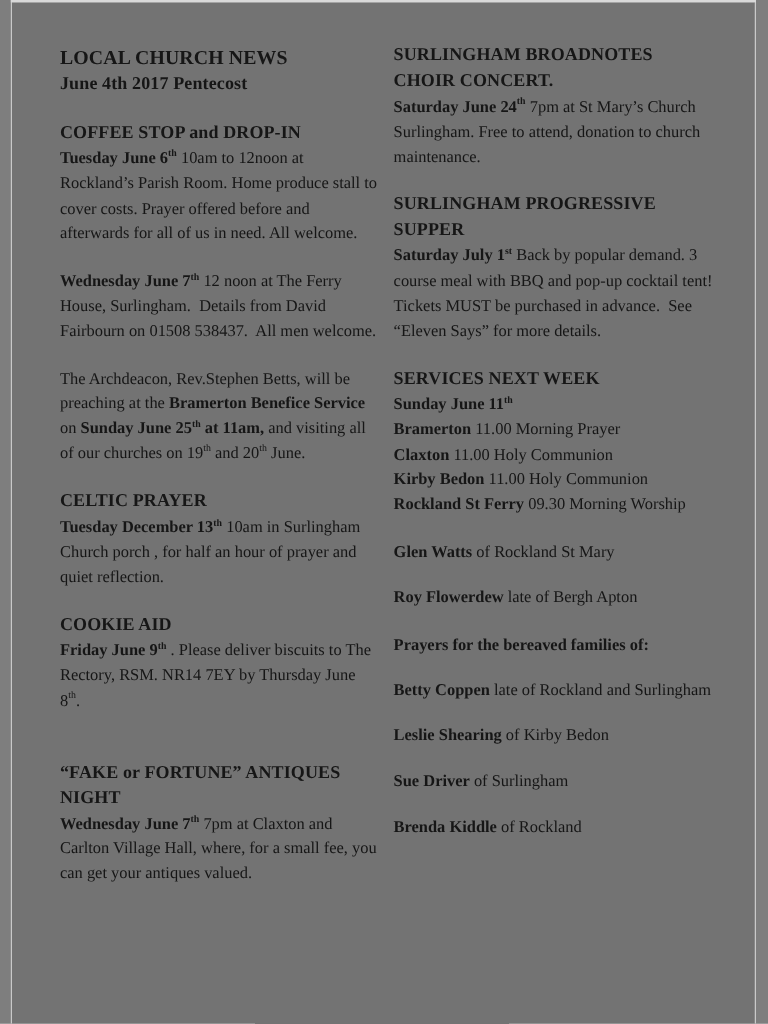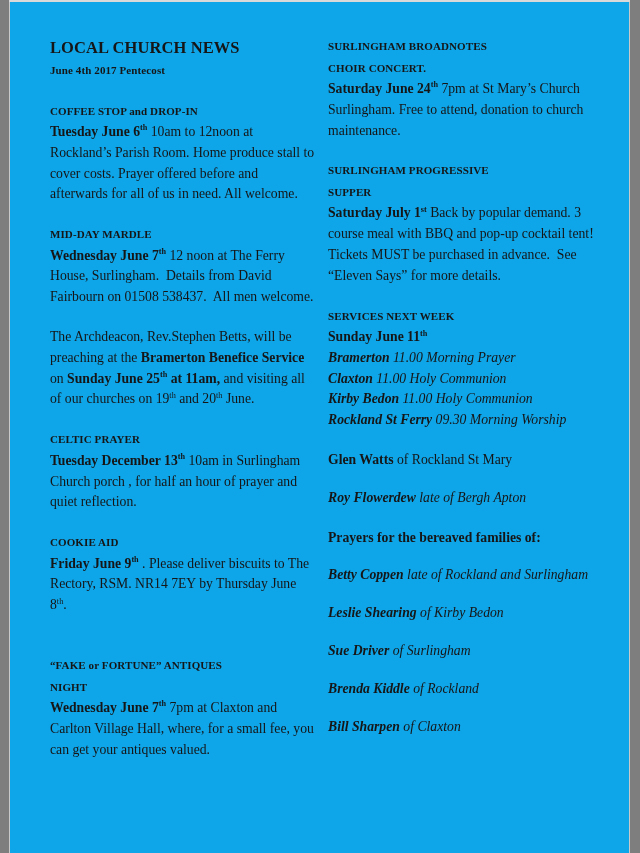--- a/index.html
+++ b/index.html
@@ -11,49 +11,49 @@
     font-family: "Liberation Serif", serif;
     color: #161616;
   }
   .side-bar { position: absolute; top: 0; height: 100%; background: #7e7e7e; }
   .side-bar.left  { left: 0;  width: 9px;  border-right: 1px solid #c9c9c9; }
   .side-bar.right { right: 0; width: 10px; border-left: 1px solid #c9c9c9; }
   .top-line { position: absolute; top: 0; left: 9px; right: 10px; height: 2px; background: #d9d9d9; }
 
   .page {
     position: absolute; left: 10px; right: 11px; top: 2px; bottom: 0;
-    background: #0ea5e9;
+    background: #737373;
   }
   .content {
     display: flex;
     padding: 34px 0 0 40px;
     gap: 13px;
   }
   .col { flex: none; }
   .col.left  { width: 265px; }
   .col.right { width: 289px; }
 
   .section { margin: 0 0 19px 0; }
   .section.extra-gap { margin-top: 39px; }
 
   .h {
     font-weight: bold;
-    font-size: 11px;
+    font-size: 15px;
     line-height: 21.5px;
     letter-spacing: 0.1px;
   }
   .section.title .h.first { font-size: 16.5px; line-height: 24px; }
 
   .section p {
     margin: 0;
     font-size: 13.7px;
     line-height: 20.8px;
     white-space: pre-wrap;
   }
-  .section p + p { margin-top: 17px; font-style: italic; }
+  .section p + p { margin-top: 17px; }
   .section.tight p + p { margin-top: 0; }
 
   .b { font-weight: bold; }
   sup {
     font-size: 60%;
     line-height: 0;
     vertical-align: super;
     margin-top: 33px;
   }
 </style>
@@ -69,21 +69,20 @@
     <div class="col left">
         <section class="section title">
           <div class="h first">LOCAL CHURCH NEWS</div>
           <div class="h">June 4th 2017  Pentecost</div>
         </section>
         <section class="section">
           <div class="h first">COFFEE STOP and DROP-IN</div>
           <p><span class="b">Tuesday June 6</span><sup class="b">th</sup><span> 10am to 12noon at Rockland’s Parish Room. Home produce stall to cover costs. Prayer offered before and afterwards for all of us in need. All welcome.</span></p>
         </section>
         <section class="section">
-          <div class="h first">MID-DAY MARDLE</div>
           <p><span class="b">Wednesday June 7</span><sup class="b">th</sup><span> 12 noon at The Ferry House, Surlingham.  Details from David Fairbourn on 01508 538437.  All men welcome.</span></p>
         </section>
         <section class="section">
           <p><span>The Archdeacon, Rev.Stephen Betts, will be preaching at the </span><span class="b">Bramerton Benefice Service</span><span> on </span><span class="b">Sunday June 25</span><sup class="b">th</sup><span class="b"> at 11am,</span><span> and visiting all of our churches on 19</span><sup>th</sup><span> and 20</span><sup>th</sup><span> June.</span></p>
         </section>
         <section class="section">
           <div class="h first">CELTIC PRAYER</div>
           <p><span class="b">Tuesday December 13</span><sup class="b">th</sup><span> 10am in Surlingham Church porch , for half an hour of prayer and quiet reflection.</span></p>
         </section>
         <section class="section">
@@ -118,17 +117,16 @@
         <section class="section">
           <p><span class="b">Glen Watts</span><span> of Rockland St Mary</span></p>
           <p><span class="b">Roy Flowerdew</span><span> late of Bergh Apton</span></p>
         </section>
         <section class="section">
           <p><span class="b">Prayers for the bereaved families of:</span></p>
           <p><span class="b">Betty Coppen</span><span> late of Rockland and Surlingham</span></p>
           <p><span class="b">Leslie Shearing</span><span> of Kirby Bedon</span></p>
           <p><span class="b">Sue Driver</span><span> of Surlingham</span></p>
           <p><span class="b">Brenda Kiddle</span><span> of Rockland</span></p>
-          <p><span class="b">Bill Sharpen</span><span> of Claxton</span></p>
         </section>
       </div>
   </div>
 </div>
 
 </body></html>

